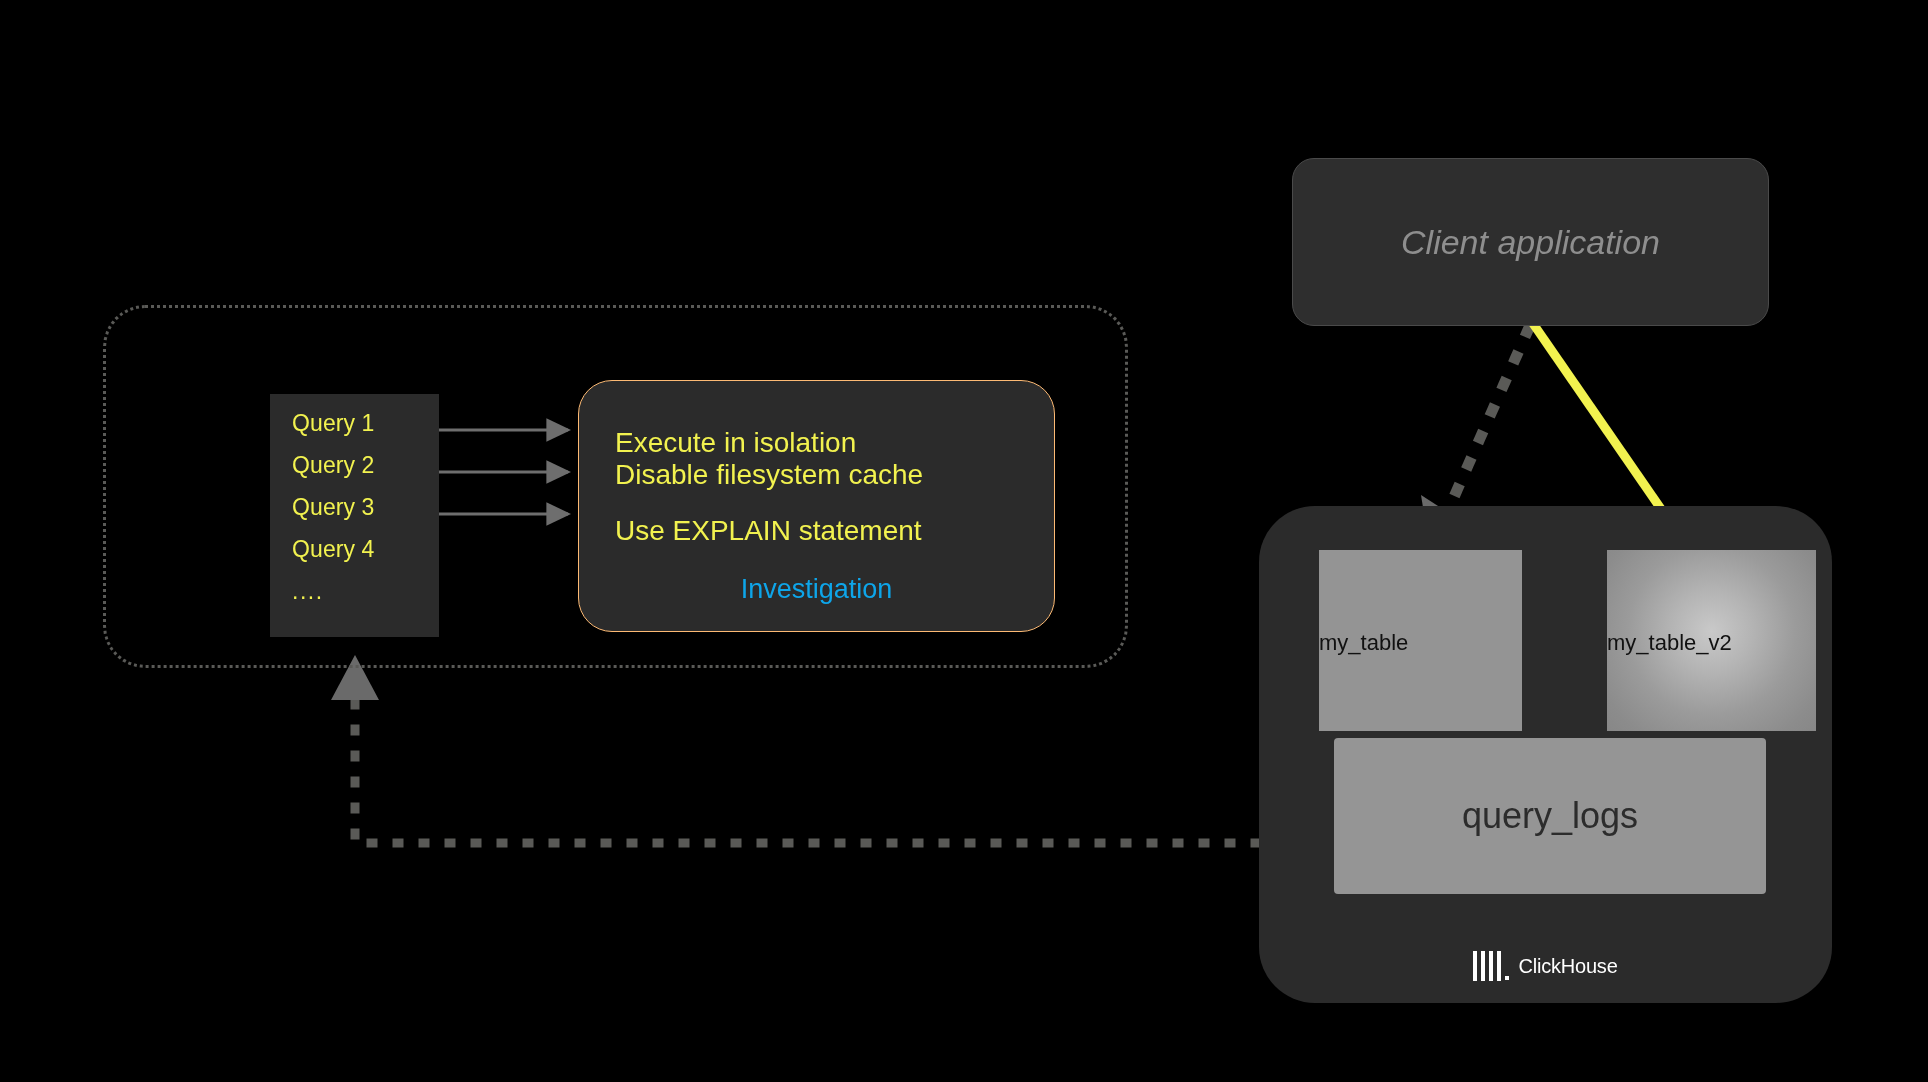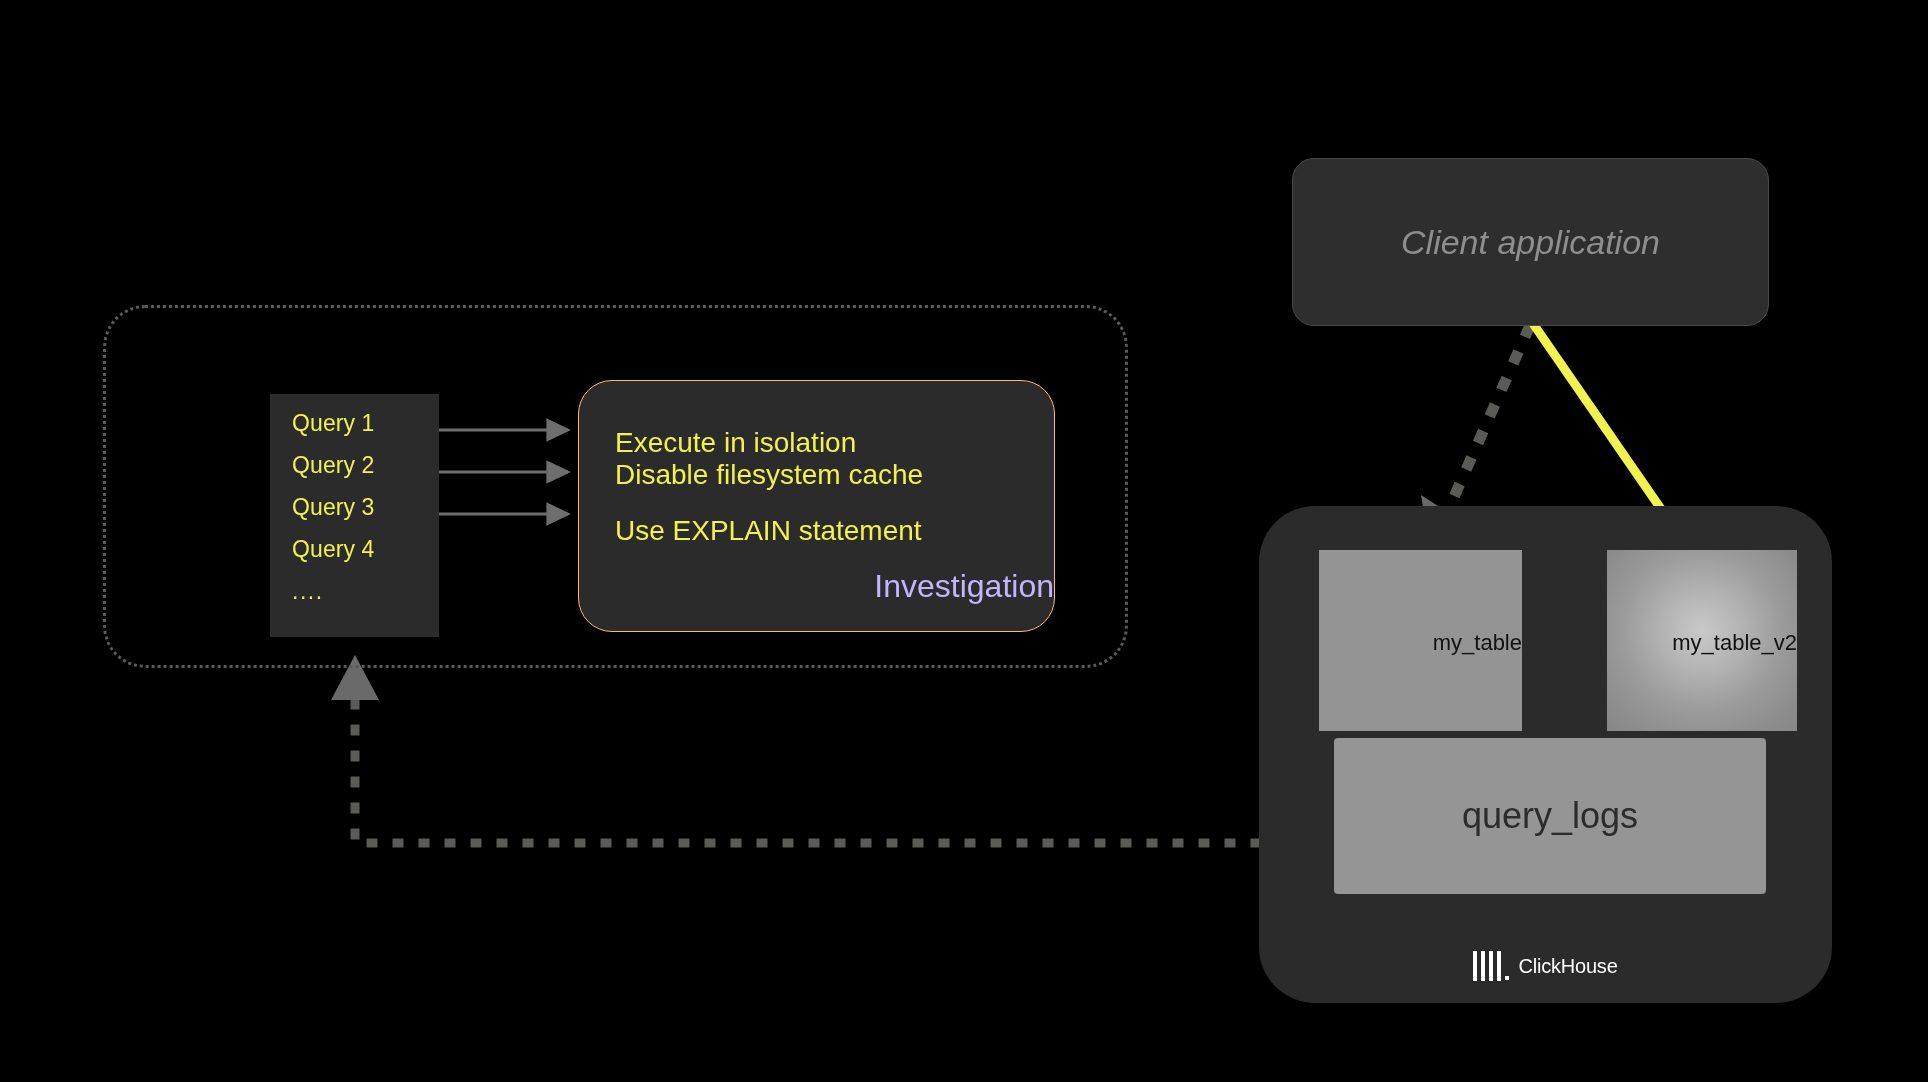--- a/index.html
+++ b/index.html
@@ -88,23 +88,23 @@
     white-space: nowrap;
   }
   .inv-line.spaced {
     margin-top: 24px;
   }
   .inv-caption {
     position: absolute;
     left: 0;
     right: 0;
     bottom: 26px;
-    text-align: right;
-    color: #c4b5fd;
-    font-size: 32px;
+    text-align: center;
+    color: #0ea5e9;
+    font-size: 27px;
   }
 
   
   .client-box {
     position: absolute;
     left: 1292px;
     top: 158px;
     width: 477px;
     height: 168px;
     background: #2e2e2e;
@@ -129,40 +129,40 @@
     width: 573px;
     height: 497px;
     background: #2b2b2b;
     border-radius: 56px;
     box-sizing: border-box;
   }
   .table-box {
     position: absolute;
     display: flex;
     align-items: center;
-    justify-content: flex-end;
+    justify-content: flex-start;
     color: #111111;
     font-size: 22px;
   }
   .table-box.flat {
     background: #949494;
   }
   .table-box.glow {
     background: radial-gradient(circle at 50% 45%, #c9c9c9 0%, #b4b4b4 28%, #9b9b9b 58%, #8c8c8c 85%, #878787 100%);
   }
   #table-my-table {
     left: 60px;
     top: 44px;
     width: 203px;
     height: 181px;
   }
   #table-my-table-v2 {
     left: 348px;
     top: 44px;
-    width: 190px;
+    width: 209px;
     height: 181px;
   }
   .table-label {
     position: relative;
     top: 2px;
   }
   .query-logs-box {
     position: absolute;
     left: 75px;
     top: 232px;

